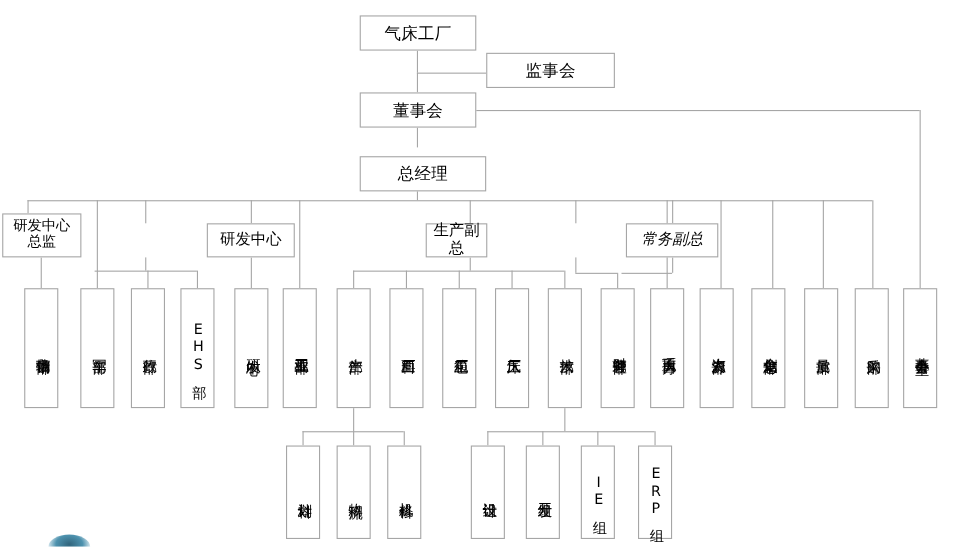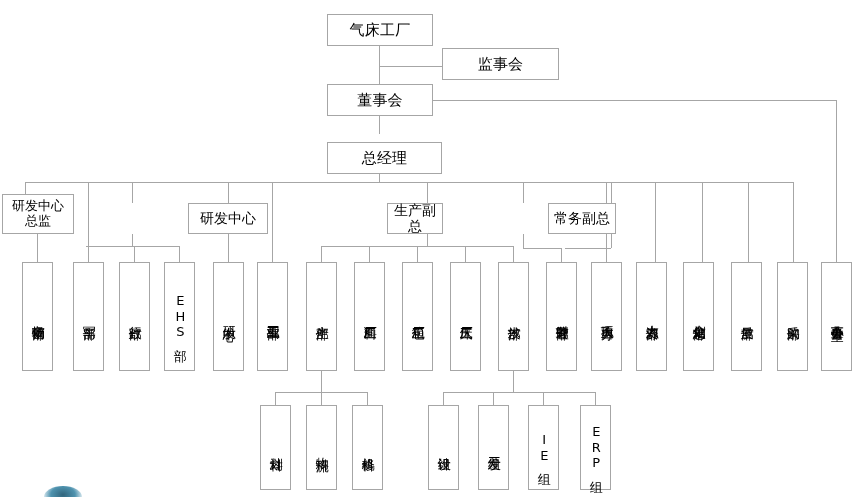--- a/index.html
+++ b/index.html
@@ -162,21 +162,21 @@
 
   <div class="node h2" style="left:188px; top:203px; width:80px; height:31px;">
     <span class="lbl">研发中心</span>
   </div>
 
   <div class="node h2" style="left:387px; top:203px; width:56px; height:31px;">
     <span class="lbl">生产副总</span>
   </div>
 
 
-  <div class="node h2" style="left:548px; top:203px; width:68px; height:31px;">
+  <div class="node h2" style="left:569px; top:203px; width:84px; height:31px;font-style:italic;">
     <span class="lbl">常务副总</span>
   </div>
 
   <div class="node v" style="left:22px; top:262px; width:31px; height:109px;">
     <span class="txt">市场营销部</span>
   </div>
 
   <div class="node v" style="left:73px; top:262px; width:31px; height:109px;">
     <span class="txt">军需部</span>
   </div>

